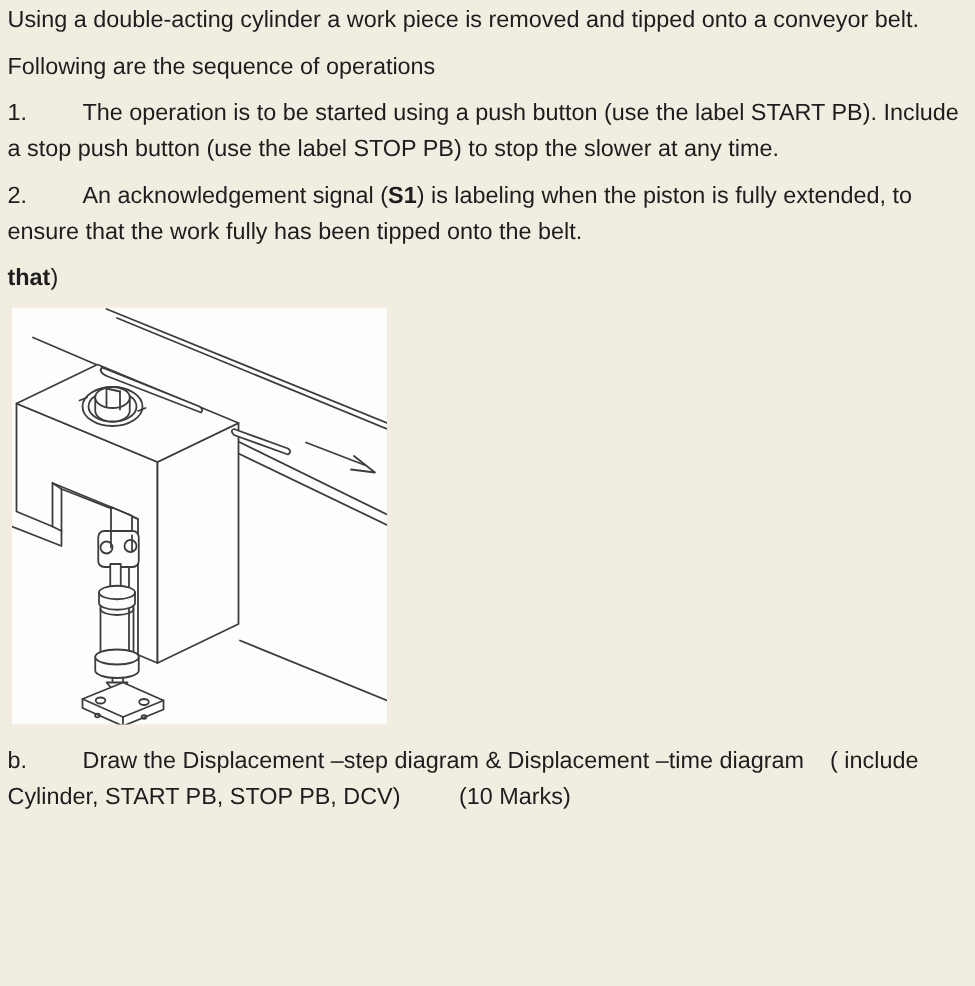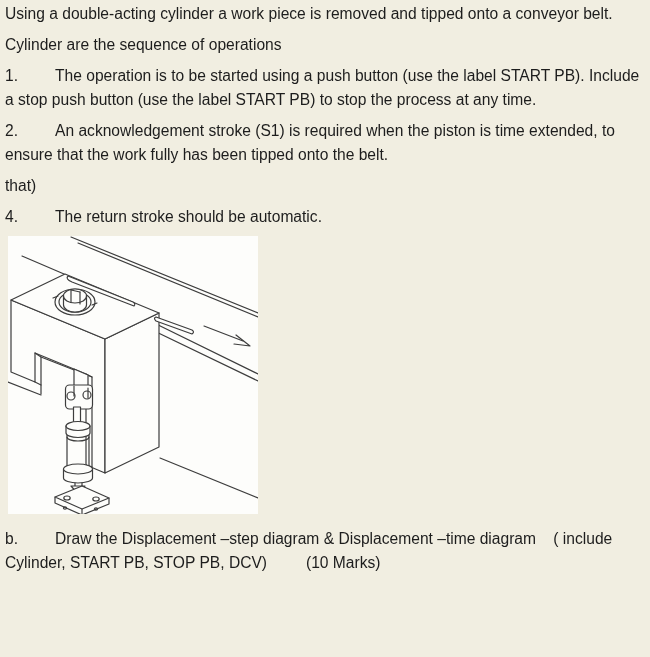--- a/index.html
+++ b/index.html
@@ -10,52 +10,49 @@
     color:#1d1d1d;
   }
   .page{padding:2px 5px 0 5px;width:640px;}
   .item{margin-bottom:7px;}
   .line{
     height:24px;line-height:24px;
     font-size:15.6px;
     white-space:pre;
   }
   .marker{display:inline-block;width:50px;}
-  .b{font-weight:normal;}
+  .b{font-weight:bold;}
   .diagram-wrap{margin:0 0 13px 3px;line-height:0;}
   svg{display:block;}
 </style>
 </head>
 <body style="background: rgb(241, 238, 225); color: rgb(29, 29, 29);">
 
 <div class="page">
 
   <div id="intro">
       <div class="item">
         <div class="line"><span>Using a double-acting cylinder a work piece is removed and tipped onto a conveyor belt.</span></div>
       </div>
       <div class="item">
-        <div class="line"><span>Cylinder are the sequence of operations</span></div>
+        <div class="line"><span>Following are the sequence of operations</span></div>
       </div>
     </div>
 
   <div id="numbered">
       <div class="item">
         <div class="line"><span class="marker">1.</span><span>The operation is to be started using a push button (use the label START PB). Include</span></div>
-        <div class="line"><span>a stop push button (use the label START PB) to stop the process at any time.</span></div>
+        <div class="line"><span>a stop push button (use the label STOP PB) to stop the slower at any time.</span></div>
       </div>
       <div class="item">
-        <div class="line"><span class="marker">2.</span><span>An acknowledgement stroke (</span><span class="b">S1</span><span>) is required when the piston is time extended, to</span></div>
+        <div class="line"><span class="marker">2.</span><span>An acknowledgement signal (</span><span class="b">S1</span><span>) is labeling when the piston is fully extended, to</span></div>
         <div class="line"><span>ensure that the work fully has been tipped onto the belt.</span></div>
       </div>
       <div class="item">
         <div class="line"><span class="b">that</span><span>)</span></div>
-      </div>
-      <div class="item">
-        <div class="line"><span class="marker">4.</span><span>The return stroke should be automatic.</span></div>
       </div>
     </div>
 
   <div class="diagram-wrap">
     <svg width="250" height="278" viewBox="0 0 250 278" xmlns="http://www.w3.org/2000/svg">
       <rect x="0" y="0" width="250" height="278" fill="#fdfdfb"></rect>
       <g stroke="#3d3d3d" stroke-width="1.2" fill="none" stroke-linejoin="round" stroke-linecap="round">
 
         <g>
           <path d="M63,1 L250,77"></path>

